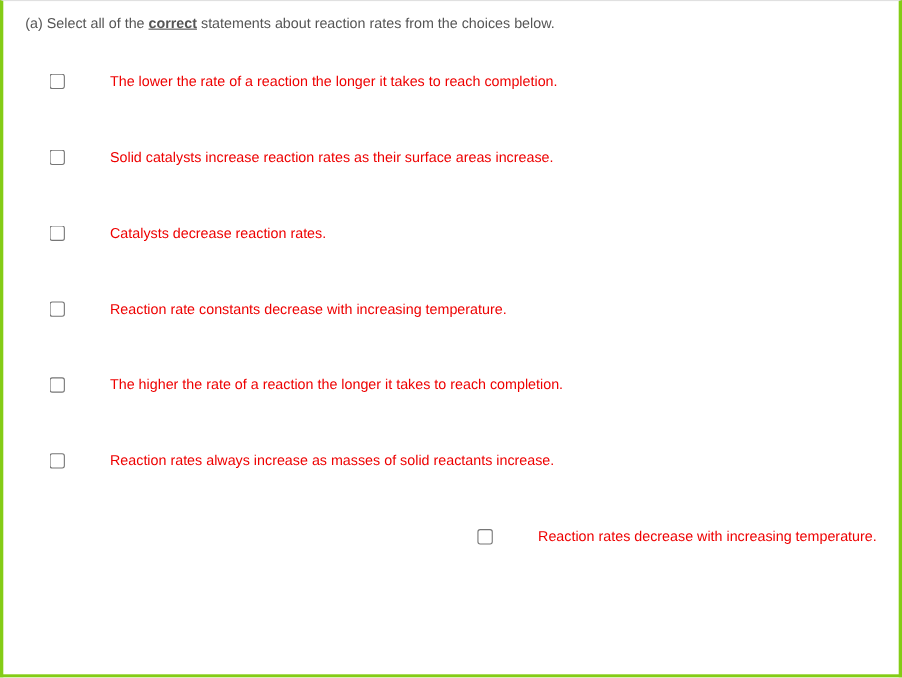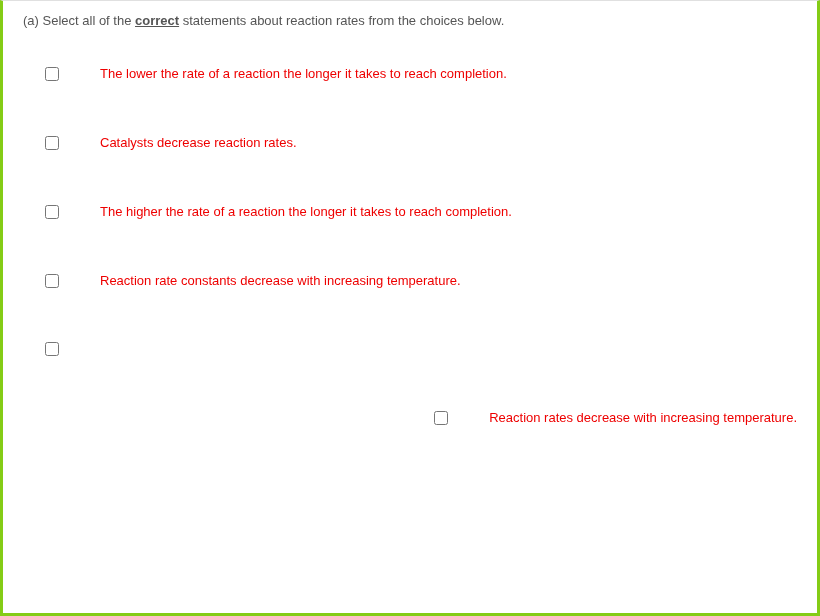--- a/index.html
+++ b/index.html
@@ -63,31 +63,36 @@
     <span>Select all of the </span><span class="emph">correct</span><span> statements about reaction rates from the choices below.</span>
   </div>
 
   <div class="options">
     <div class="option">
       <input type="checkbox" style="">
       <span class="option-label">The lower the rate of a reaction the longer it takes to reach completion.</span>
     </div>
     <div class="option">
       <input type="checkbox" style="">
+      <span class="option-label">Solid catalysts increase reaction rates as their surface areas increase.</span>
+    </div>
+    <div class="option">
+      <input type="checkbox" style="">
       <span class="option-label">Catalysts decrease reaction rates.</span>
+    </div>
+    <div class="option">
+      <input type="checkbox" style="">
+      <span class="option-label">Reaction rate constants decrease with increasing temperature.</span>
     </div>
     <div class="option">
       <input type="checkbox" style="">
       <span class="option-label">The higher the rate of a reaction the longer it takes to reach completion.</span>
     </div>
     <div class="option">
       <input type="checkbox" style="">
-      <span class="option-label">Reaction rate constants decrease with increasing temperature.</span>
-    </div>
-    <div class="option">
-      <input type="checkbox" style="">
+      <span class="option-label">Reaction rates always increase as masses of solid reactants increase.</span>
     </div>
     <div class="option">
       <input type="checkbox" style="">
       <span class="option-label">Reaction rates decrease with increasing temperature.</span>
     </div>
   </div>
 </div>
 
 </body></html>

